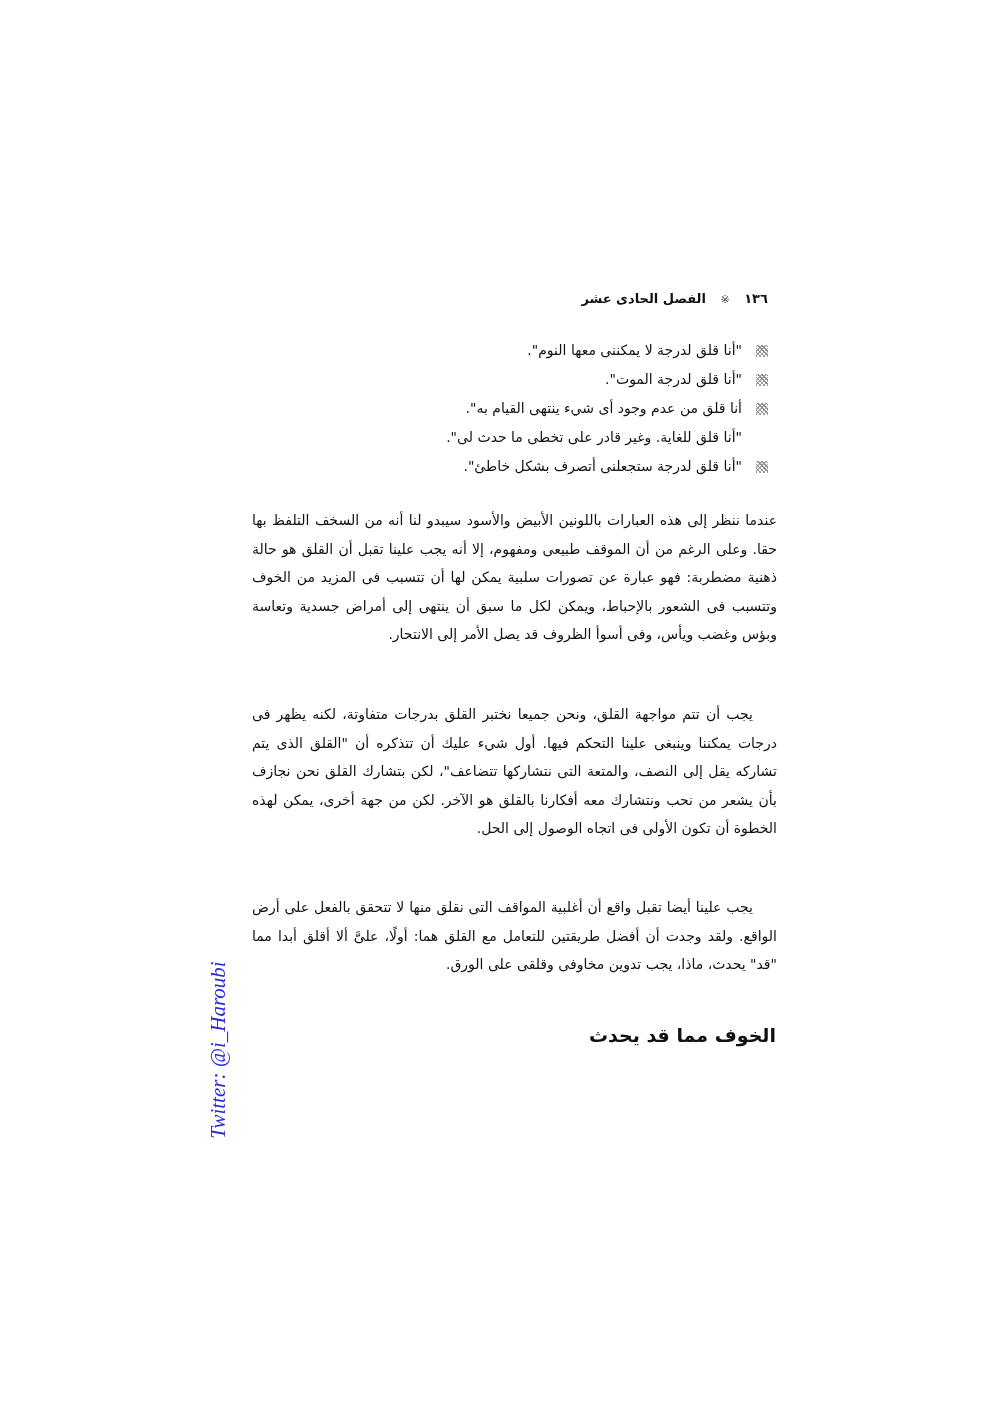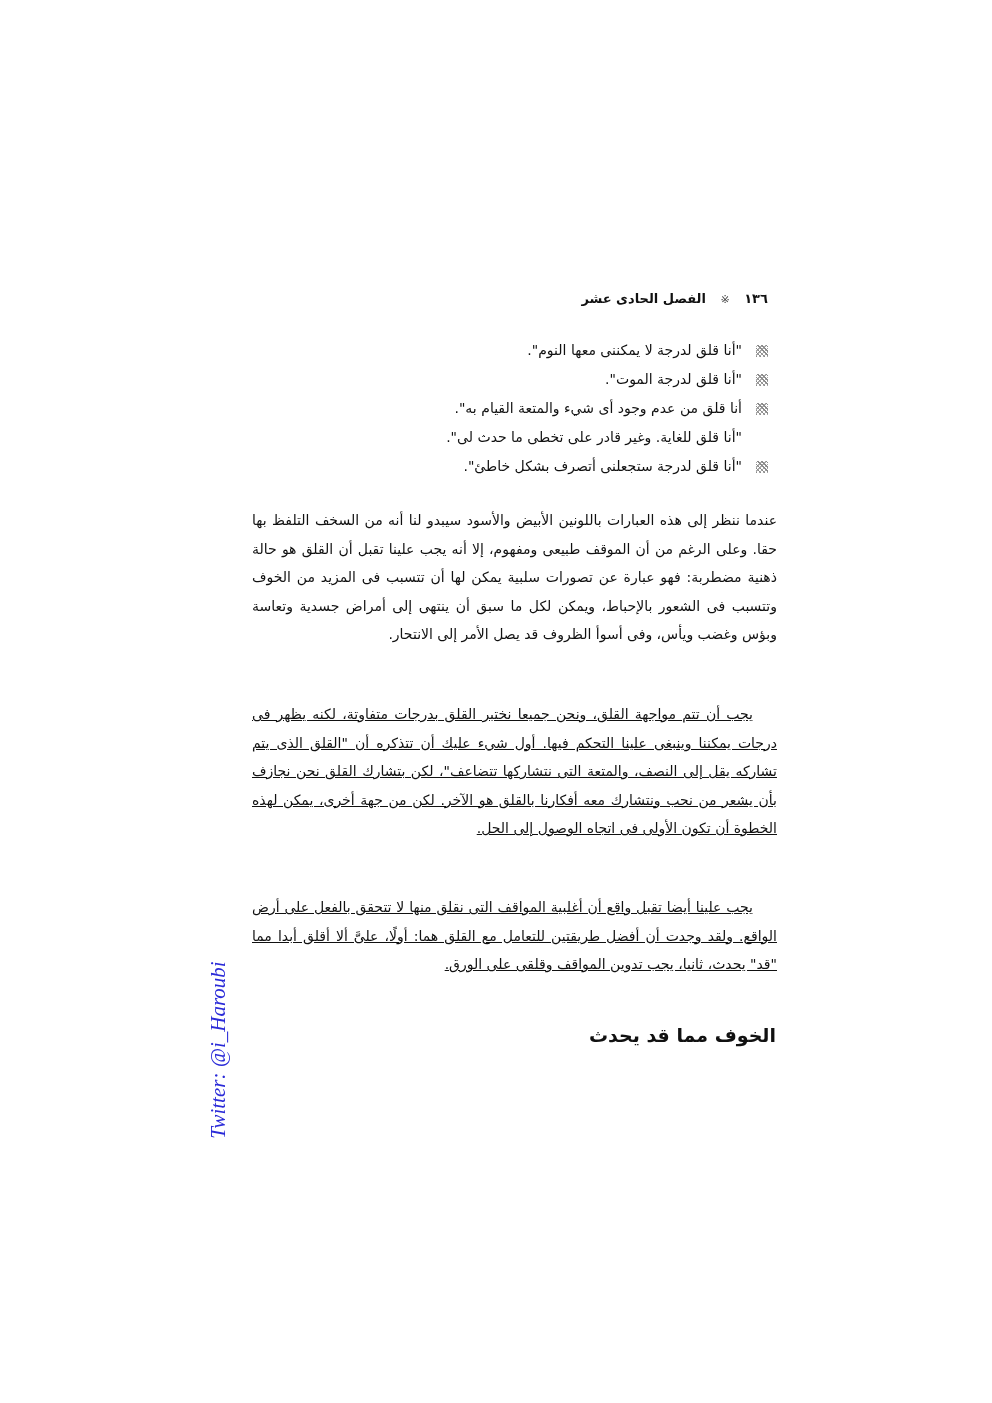--- a/index.html
+++ b/index.html
@@ -77,21 +77,21 @@
     position: absolute;
     left: 243px;
     width: 525px;
     direction: rtl;
     text-align: justify;
     text-align-last: right;
     font-size: 14px;
     line-height: 28.5px;
     margin: 9px;
   }
-  .para.indent { text-indent: 24px; text-decoration: underline; }
+  .para.indent { text-indent: 24px; }
   .section-heading {
     position: absolute;
     top: 1011px;
     left: 500px;
     width: 268px;
     direction: rtl;
     text-align: right;
     font-size: 19px;
     font-weight: bold;
     line-height: 32px;
@@ -131,37 +131,37 @@
     <li>
       <span class="mark"></span>
       <span>"أنا قلق لدرجة لا يمكننى معها النوم".</span>
     </li>
     <li>
       <span class="mark"></span>
       <span>"أنا قلق لدرجة الموت".</span>
     </li>
     <li>
       <span class="mark"></span>
-      <span>أنا قلق من عدم وجود أى شيء والمتعة القيام به".</span>
+      <span>أنا قلق من عدم وجود أى شيء ينتهى القيام به".</span>
     </li>
     <li>
       <span class="mark blank"></span>
       <span>"أنا قلق للغاية. وغير قادر على تخطى ما حدث لى".</span>
     </li>
     <li>
       <span class="mark"></span>
       <span>"أنا قلق لدرجة ستجعلنى أتصرف بشكل خاطئ".</span>
     </li>
   </ul>
 
   <p class="para" style="top:497px;">عندما ننظر إلى هذه العبارات باللونين الأبيض والأسود سيبدو لنا أنه من السخف التلفظ بها حقا. وعلى الرغم من أن الموقف طبيعى ومفهوم، إلا أنه يجب علينا تقبل أن القلق هو حالة ذهنية مضطربة: فهو عبارة عن تصورات سلبية يمكن لها أن تتسبب فى المزيد من الخوف وتتسبب فى الشعور بالإحباط، ويمكن لكل ما سبق أن ينتهى إلى أمراض جسدية وتعاسة وبؤس وغضب ويأس، وفى أسوأ الظروف قد يصل الأمر إلى الانتحار.</p>
 
   <p class="para indent" style="top:691px;">يجب أن تتم مواجهة القلق، ونحن جميعا نختبر القلق بدرجات متفاوتة، لكنه يظهر فى درجات يمكننا وينبغى علينا التحكم فيها. أول شيء عليك أن تتذكره أن "القلق الذى يتم تشاركه يقل إلى النصف، والمتعة التى نتشاركها تتضاعف"، لكن بتشارك القلق نحن نجازف بأن يشعر من نحب ونتشارك معه أفكارنا بالقلق هو الآخر. لكن من جهة أخرى، يمكن لهذه الخطوة أن تكون الأولى فى اتجاه الوصول إلى الحل.</p>
 
-  <p class="para indent" style="top:884px;">يجب علينا أيضا تقبل واقع أن أغلبية المواقف التى نقلق منها لا تتحقق بالفعل على أرض الواقع. ولقد وجدت أن أفضل طريقتين للتعامل مع القلق هما: أولًا، علىَّ ألا أقلق أبدا مما "قد" يحدث، ثانيا، يجب تدوين المواقف وقلقى على الورق.</p>
+  <p class="para indent" style="top:884px;">يجب علينا أيضا تقبل واقع أن أغلبية المواقف التى نقلق منها لا تتحقق بالفعل على أرض الواقع. ولقد وجدت أن أفضل طريقتين للتعامل مع القلق هما: أولًا، علىَّ ألا أقلق أبدا مما "قد" يحدث، ماذا، يجب تدوين مخاوفى وقلقى على الورق.</p>
 
   <h2 class="section-heading">الخوف مما قد يحدث</h2>
 
 
   <div class="watermark">
     <span>Twitter: @i_Haroubi</span>
   </div>
 
 </div>
 

